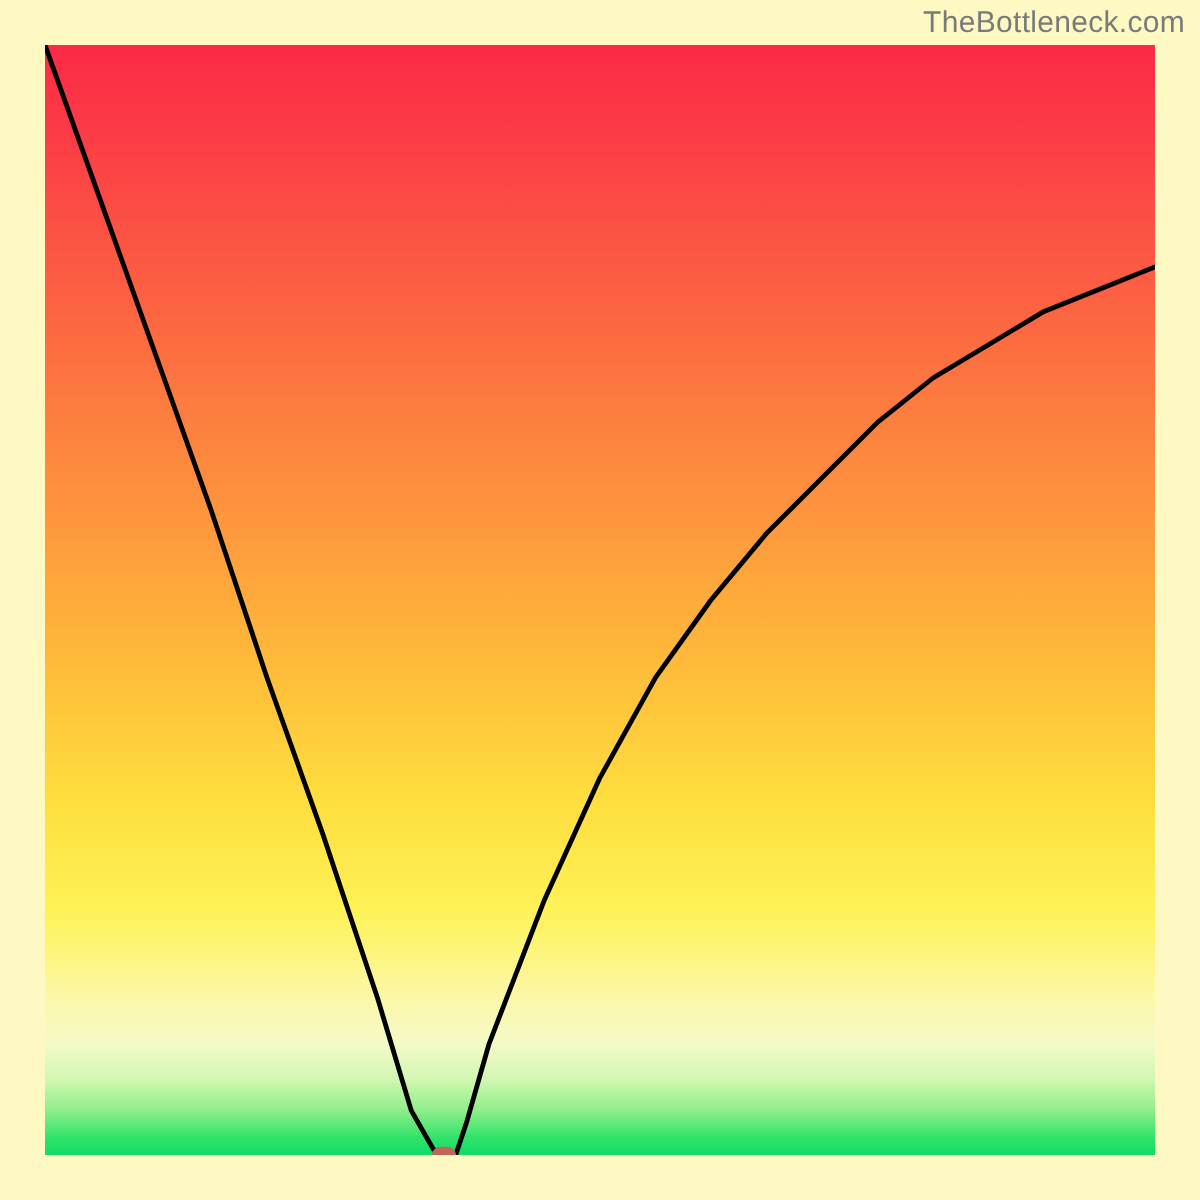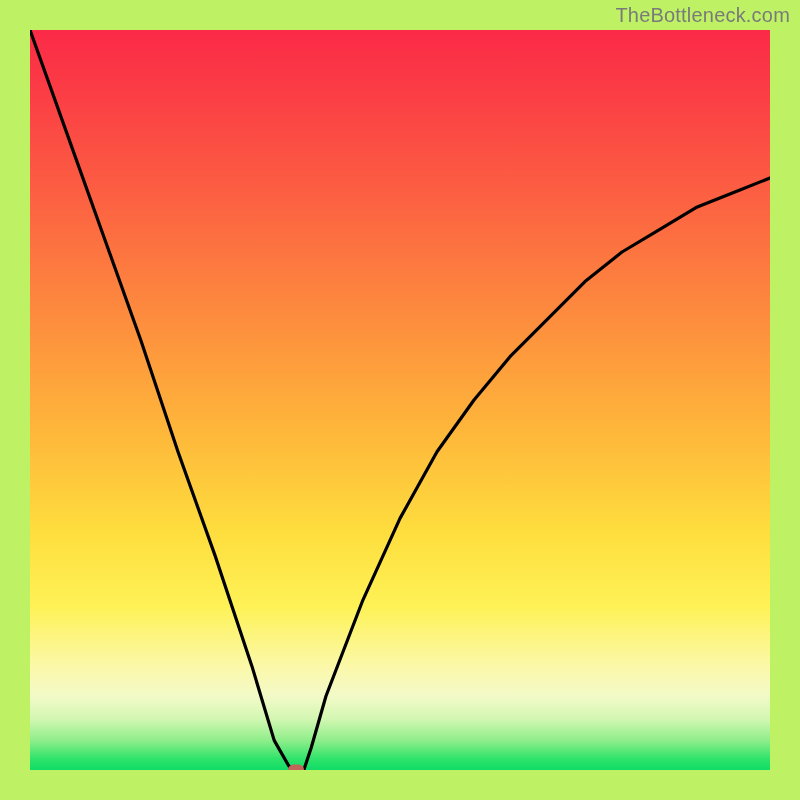--- a/index.html
+++ b/index.html
@@ -8,21 +8,21 @@
     width: 800px;
     height: 800px;
     overflow: hidden;
     background: #000;
     font-family: Arial, Helvetica, sans-serif;
   }
   .frame {
     position: relative;
     width: 800px;
     height: 800px;
-    background: #bef264;
+    background: #fef9c3;
   }
   .watermark {
     position: absolute;
     top: 4px;
     right: 10px;
     color: #7a7a7a;
     font-size: 20px;
     font-weight: 500;
     letter-spacing: 0.2px;
     user-select: none;

